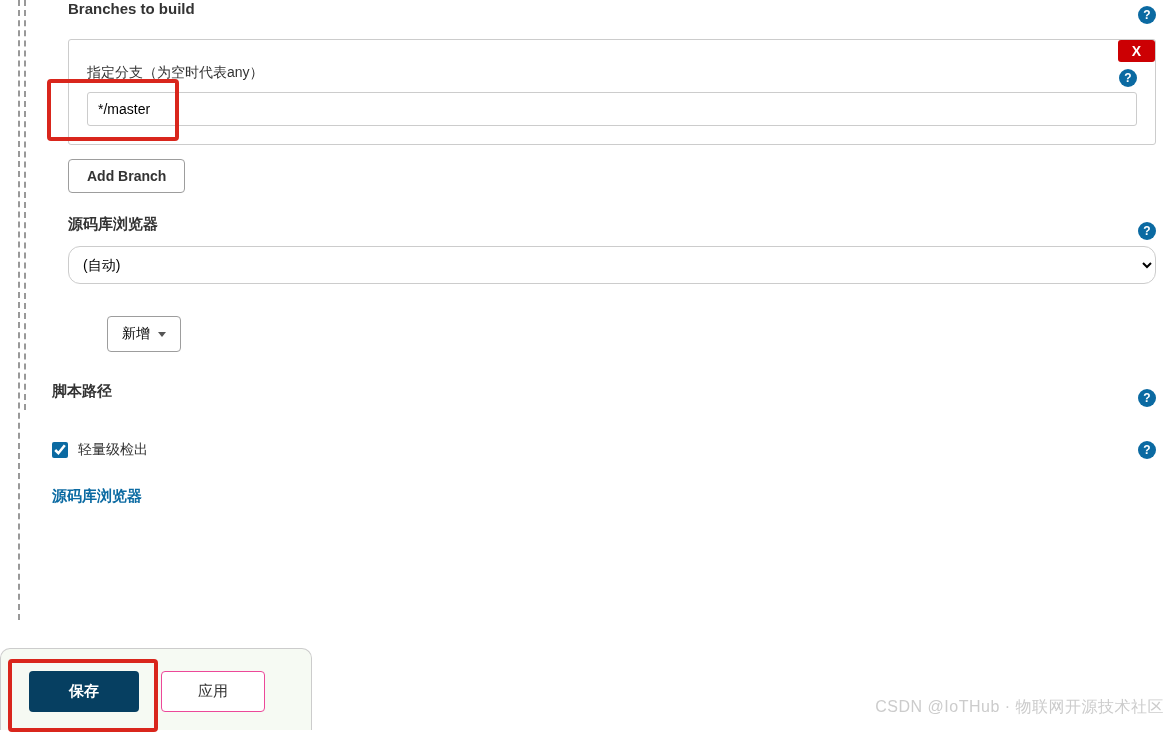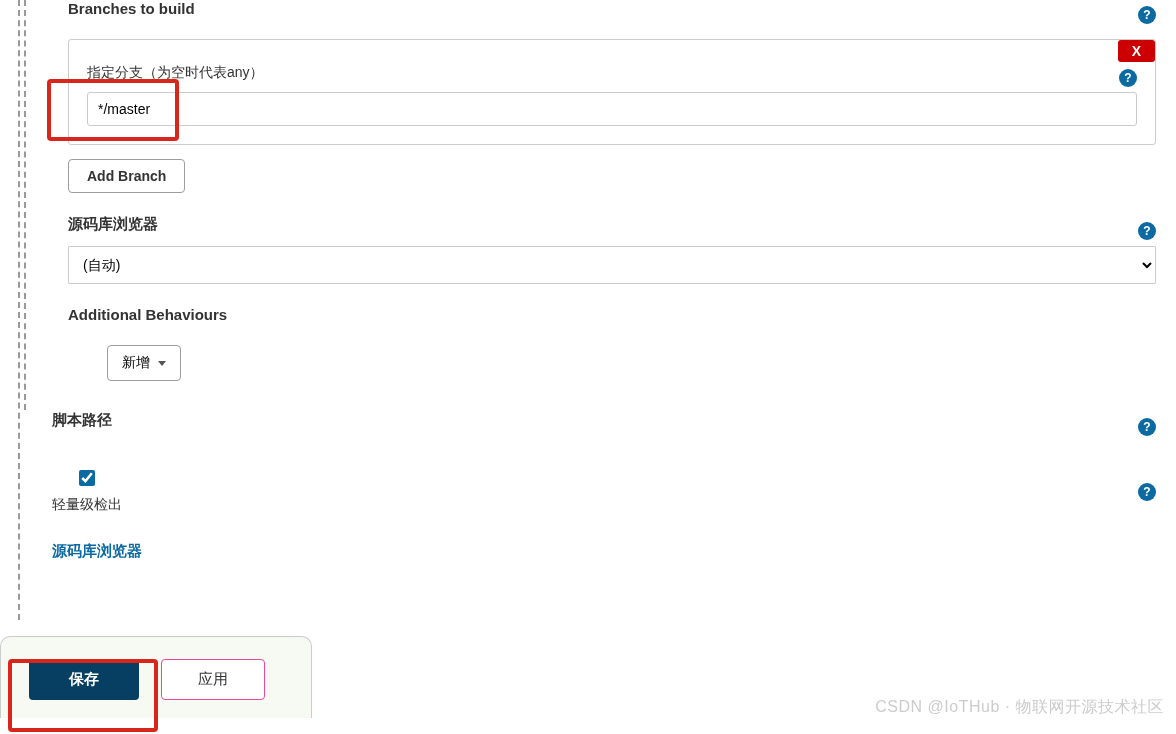--- a/index.html
+++ b/index.html
@@ -120,21 +120,21 @@
     }
     .btn-add {
       margin-top: 14px;
     }
     .section {
       margin-top: 22px;
     }
     select {
       width: 100%;
       border: 1px solid #ccc;
-      border-radius: 1px;
+      border-radius: 12px;
       padding: 9px 10px;
       font-size: 14px;
       background: #fff;
       font-family: inherit;
     }
     .dropdown-btn {
       border: 1px solid #9d9d9d;
       background: #fff;
       padding: 8px 14px;
       font-size: 14px;
@@ -170,38 +170,37 @@
       left: -12px;
       top: -38px;
       width: 116px;
       height: 58px;
     }
     .checkbox-row {
       display: flex;
       align-items: center;
       gap: 10px;
       margin-top: 28px;
-      flex-direction: column;
     }
     .checkbox-row input[type="checkbox"] {
       width: 16px;
       height: 16px;
       accent-color: #0b6aa2;
     }
     .link-text {
       color: #0b6aa2;
       font-weight: 600;
       margin-top: 28px;
       display: inline-block;
       cursor: pointer;
       font-size: 15px;
     }
     .footer-bar {
       position: absolute;
-      bottom: 16px;
+      bottom: 4px;
       left: 0;
       width: 312px;
       background: #f6faf3;
       border: 1px solid #ccc;
       border-bottom: none;
       border-radius: 10px 10px 0 0;
       padding: 22px 28px 18px;
       display: flex;
       gap: 22px;
     }
@@ -273,21 +272,20 @@
     <div class="row-with-help">
       <div class="section-label">源码库浏览器</div>
       <span class="help-icon">?</span>
     </div>
     <select>
       <option>(自动)</option>
     </select>
   </div>
 
   <div class="section">
-    <div class="section-label">Additional Behaviours</div>
     <button class="dropdown-btn">
       <span>新增</span>
       <span class="caret-down"></span>
     </button>
   </div>
 </div>
 
 <div class="script-section">
   <div class="row-with-help">
     <div class="section-label">脚本路径</div>

